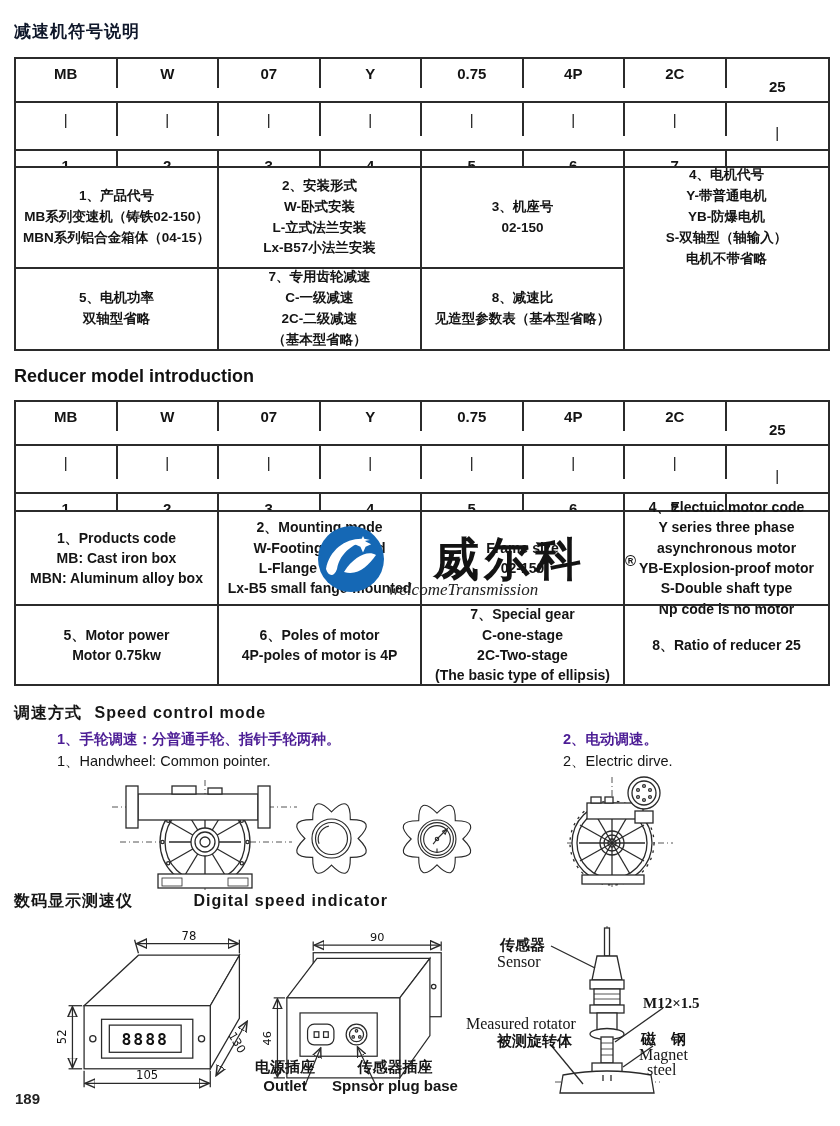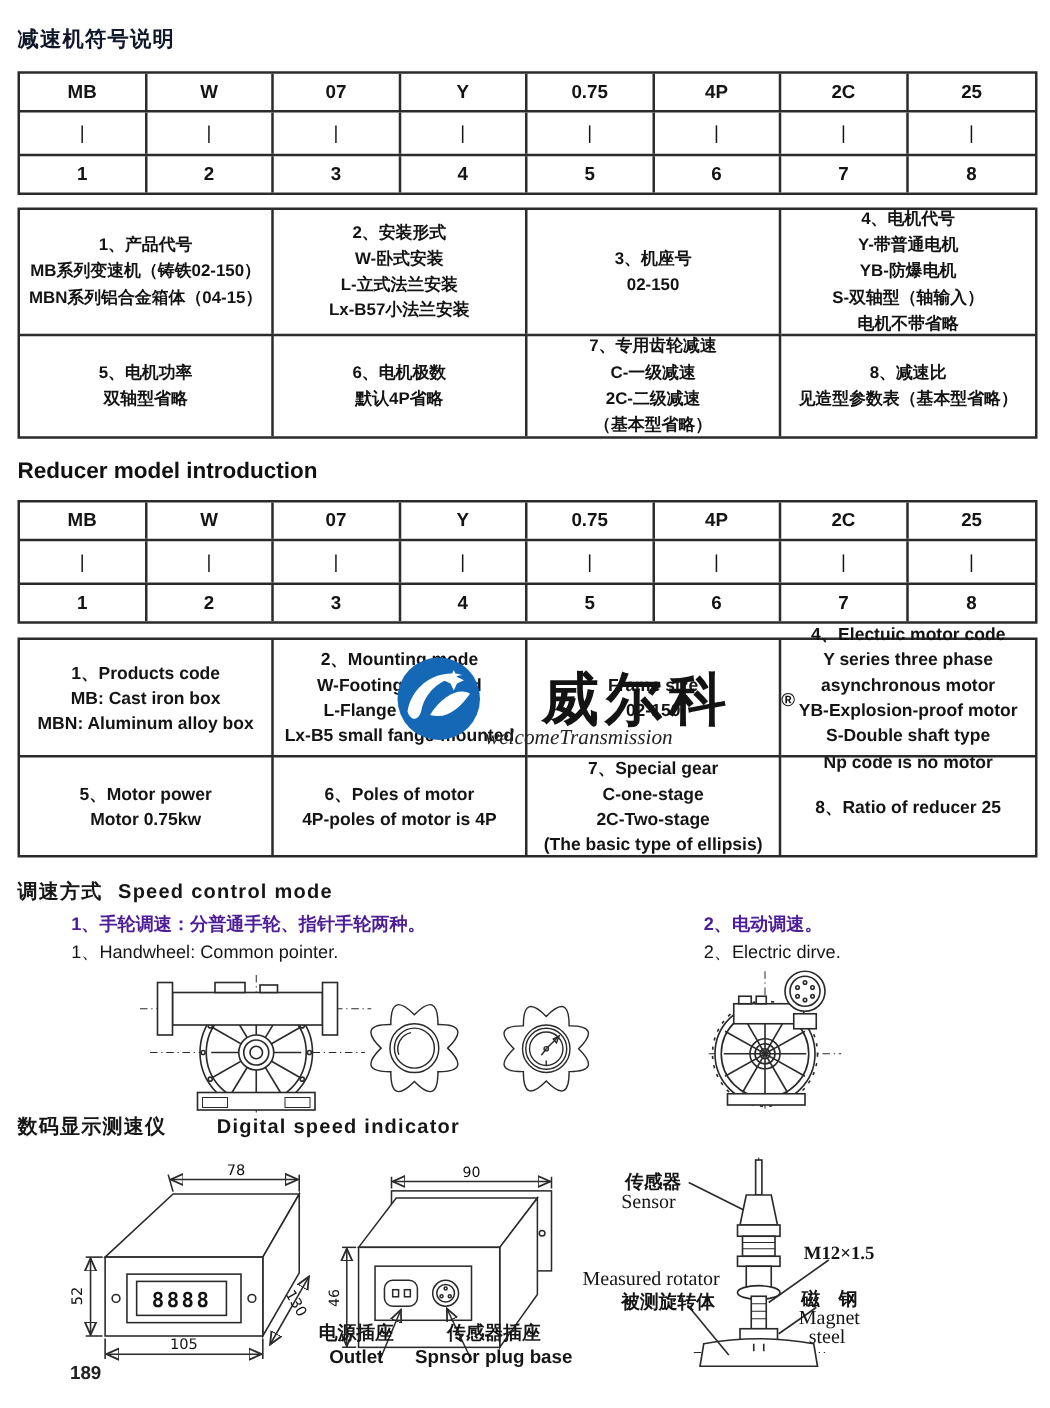--- a/index.html
+++ b/index.html
@@ -9,21 +9,21 @@
   
   .h-zh{font-weight:700;font-size:17px;letter-spacing:1px;color:#0f172a;}
   .h-en{font-weight:700;font-size:18px;color:#111;}
   .h-mix b{font-size:16px;letter-spacing:1px;}
   
   .sym-table{position:absolute;left:14px;width:812px;border:2px solid #2b2b2b;background:#fff;}
   .sym-row{display:grid;grid-template-columns:repeat(8,1fr);}
   .sym-row+.sym-row{border-top:2px solid #2b2b2b;}
   .sym-row .tcell{display:flex;align-items:center;justify-content:center;
       border-right:2px solid #2b2b2b;font-size:15px;font-weight:600;color:#141414;}
-  .sym-row .tcell:last-child{border-right:none;}
+  .sym-row .tcell:last-child{border-right:none;margin-top:13px;}
   .sym-row.codes .tcell{height:29px;}
   .sym-row.pipes .tcell{height:33px;font-weight:400;font-size:15px;}
   .sym-row.nums .tcell{height:29px;}
   
   .exp-table{position:absolute;left:14px;width:812px;border:2px solid #2b2b2b;
       display:grid;grid-template-columns:repeat(4,1fr);background:#fff;}
   .exp-cell{display:flex;align-items:center;justify-content:center;text-align:center;
       white-space:pre-line;border-right:2px solid #2b2b2b;padding:2px 4px;color:#141414;}
   .exp-cell:nth-child(4n){border-right:none;}
   .exp-cell:nth-child(n+5){border-top:2px solid #2b2b2b;}
@@ -50,21 +50,21 @@
   svg text{font-family:"DejaVu Sans",sans-serif;fill:#111;}
   .dimt{font-size:12px;}
   .seg{font-family:"DejaVu Sans Mono",monospace;font-weight:700;font-size:17px;letter-spacing:2px;}
   
   .lab-zh{position:absolute;font-size:15px;font-weight:700;color:#151515;}
   .lab-serif{position:absolute;font-family:"Liberation Serif",serif;font-size:16px;color:#151515;}
   .lab-bold-serif{position:absolute;font-family:"Liberation Serif",serif;font-weight:700;font-size:15px;color:#151515;}
   .plug-label{position:absolute;text-align:center;line-height:1.25;}
   .plug-label .zh{font-size:15px;font-weight:700;}
   .plug-label .en{font-size:15px;font-weight:700;}
-  .pagenum{position:absolute;left:15px;top:1090px;font-size:15px;font-weight:600;color:#222;margin-left:41px;}
+  .pagenum{position:absolute;left:15px;top:1090px;font-size:15px;font-weight:600;color:#222;}
 </style>
 </head>
 <body>
 
 <div class="page">
 
   <div class="abs h-zh" style="left:14px;top:20px;">减速机符号说明</div>
 
   <div class="sym-table" style="top:57px;">
     <div class="sym-row codes">
@@ -109,22 +109,20 @@
 Lx-B57小法兰安装</div>
     <div class="exp-cell">3、机座号
 02-150</div>
     <div class="exp-cell">4、电机代号
 Y-带普通电机
 YB-防爆电机
 S-双轴型（轴输入）
 电机不带省略</div>
     <div class="exp-cell">5、电机功率
 双轴型省略</div>
-    <div class="exp-cell">6、电机极数
-默认4P省略</div>
     <div class="exp-cell">7、专用齿轮减速
 C-一级减速
 2C-二级减速
 （基本型省略）</div>
     <div class="exp-cell">8、减速比
 见造型参数表（基本型省略）</div>
   </div>
 
   <div class="abs h-en" style="left:14px;top:366px;">Reducer model introduction</div>
 
@@ -290,21 +288,21 @@
       <circle cx="85" cy="15" r="1.4"></circle>
       <circle cx="85" cy="22" r="1.4"></circle>
     <circle cx="73" cy="15" r="1.4"></circle>
       <circle cx="73" cy="22" r="1.4"></circle>
       <circle cx="79" cy="25" r="1.4"></circle>
     <rect class="fw" x="17" y="100" width="62" height="9" fill="#fff"></rect>
   </svg>
 
   <div class="abs h-mix" style="left:14px;top:891px;">
     <b>数码显示测速仪</b>
-    <b style="margin-left:4px;padding-left:32px;">Digital speed indicator</b>
+    <b style="margin-left:24px;padding-left:32px;">Digital speed indicator</b>
   </div>
 
   <svg class="abs draw" style="left:48px;top:930px;" width="210" height="165" viewBox="-4 -6 214 170">
     <defs>
       <marker id="ar" viewBox="0 0 10 10" refX="9" refY="5" markerWidth="9" markerHeight="9" orient="auto-start-reverse">
         <path d="M0,1 L9,5 L0,9 z" fill="#222" stroke="none"></path>
       </marker>
     </defs>
     <polygon class="fw" points="32,72 88,20 192,20 162,72"></polygon>
     <polygon class="fw" points="162,72 192,20 192,85 162,137"></polygon>

